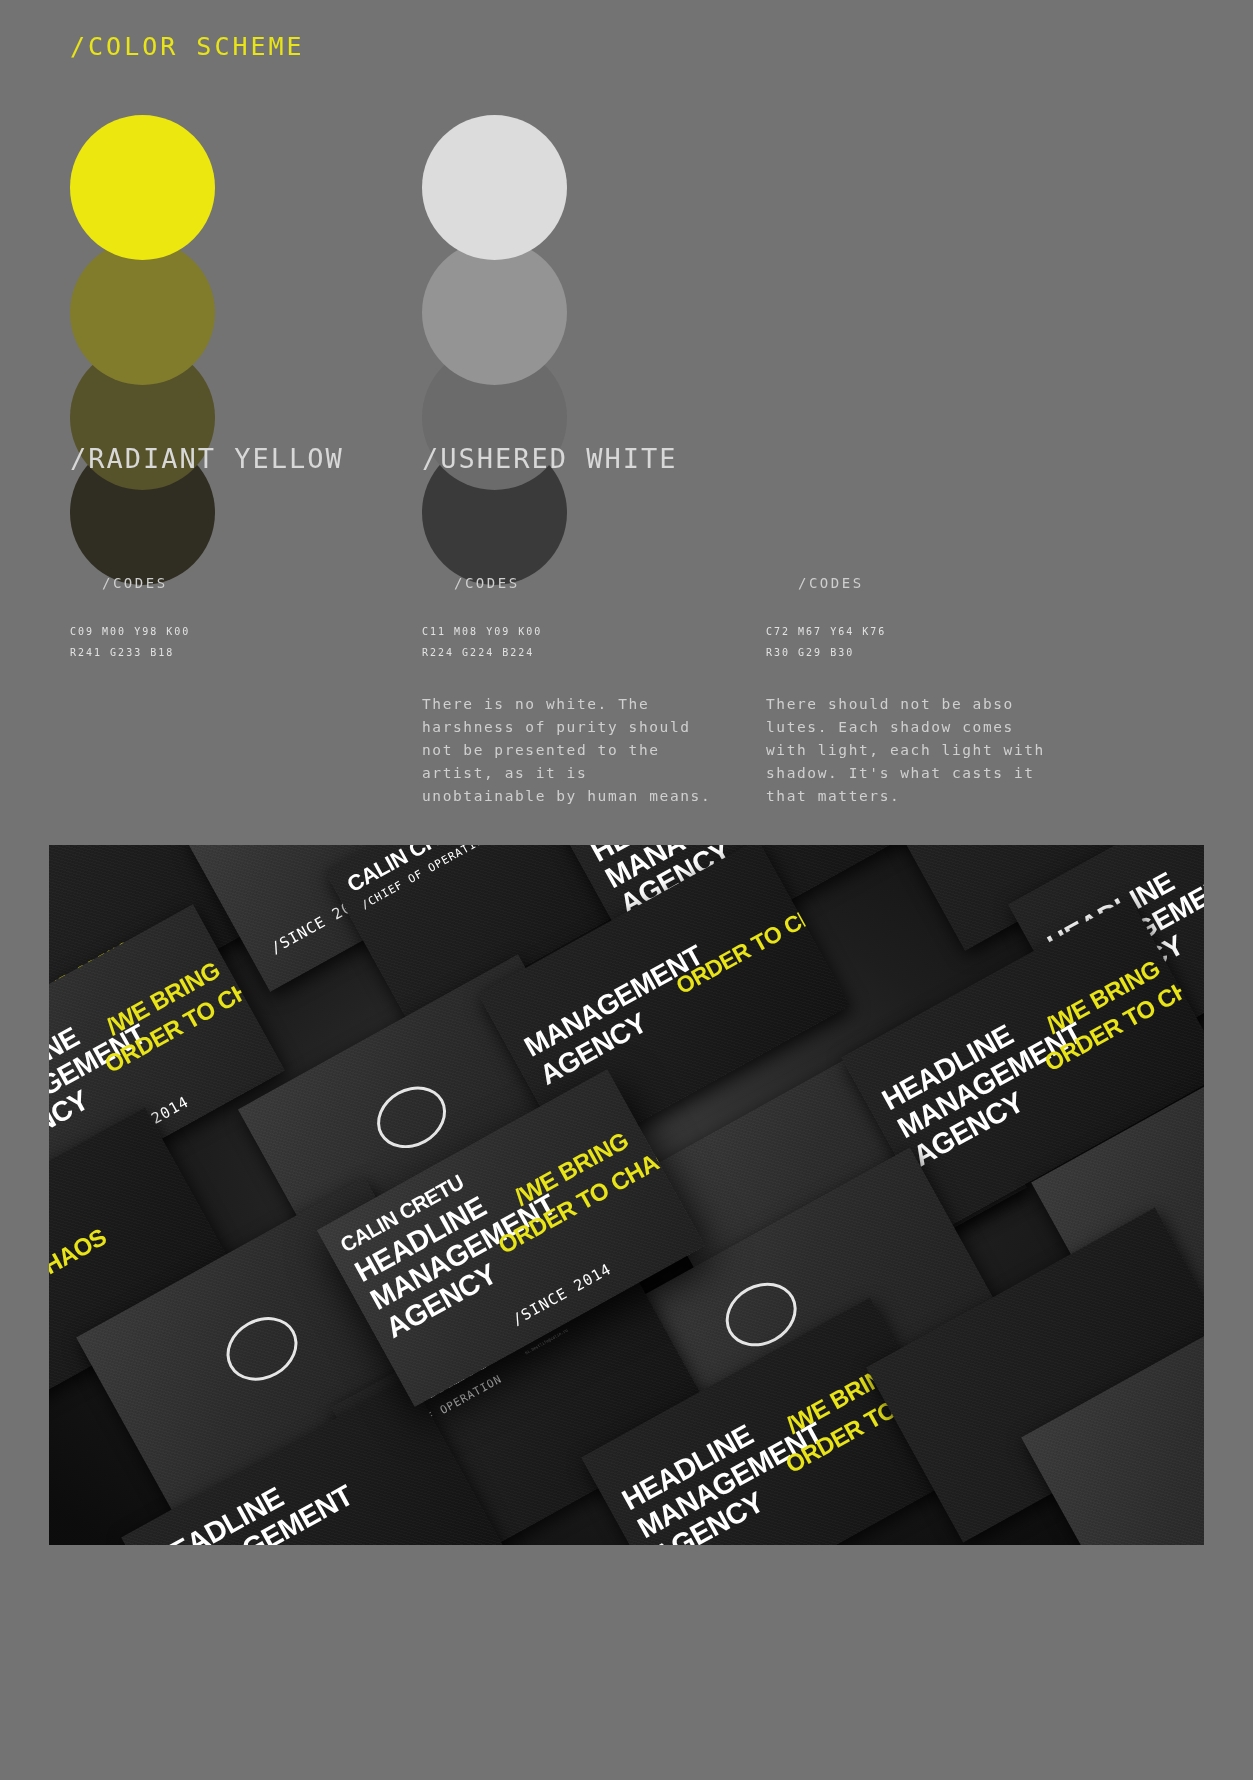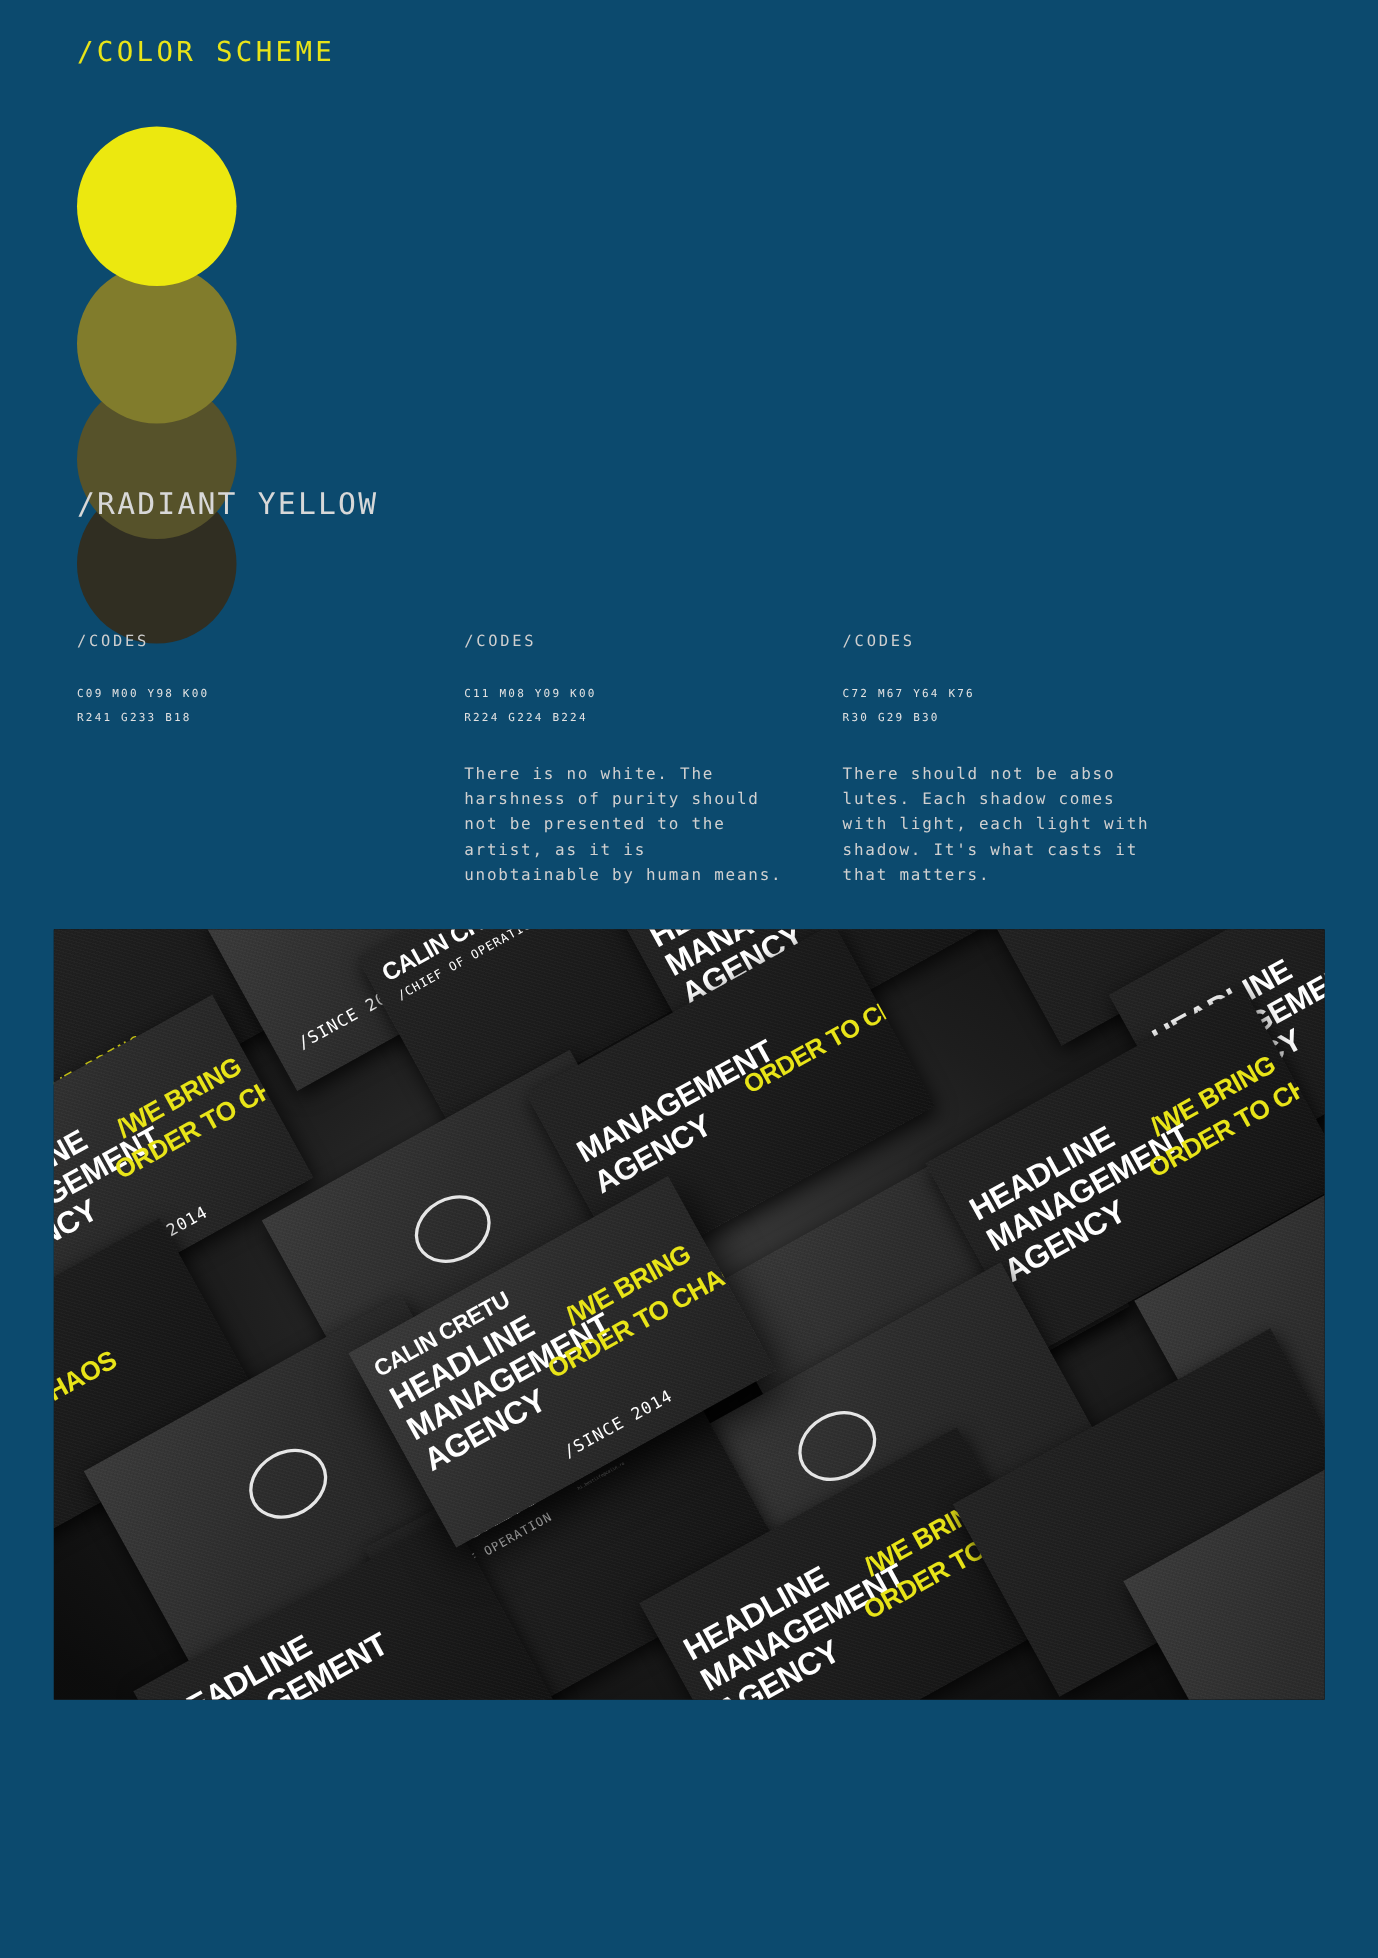--- a/index.html
+++ b/index.html
@@ -2,21 +2,21 @@
 <html><head>
 <meta charset="utf-8">
 <style>
   * { margin:0; padding:0; box-sizing:border-box; }
   html, body {
     width:1253px; height:1780px;
     background:#1e1e1e;
     font-family:"DejaVu Sans Mono", monospace;
     overflow:hidden;
   }
-  .page { position:relative; width:1253px; height:1780px; background:#0c4a6e; }
+  .page { position:relative; width:1253px; height:1780px; background:#737373; }
 
   
   .section-title {
     position:absolute; left:70px; top:32px;
     font-family:"DejaVu Sans Mono", monospace;
     font-size:25px; letter-spacing:3px; font-weight:400;
     color:#e8e418; white-space:nowrap;
   }
 
   
@@ -59,20 +59,21 @@
   .info { position:absolute; top:575px; width:1253px; height:250px; }
   .info-col { position:absolute; top:0; width:300px; }
   .i-0 { left:70px; }
   .i-1 { left:422px; }
   .i-2 { left:766px; }
 
   .codes-label {
     font-family:"DejaVu Sans Mono", monospace;
     font-size:14px; letter-spacing:2.5px; color:#cfcfcf;
     margin-bottom:30px;
+    margin-left:32px;
   }
   .code-line {
     font-family:"DejaVu Sans Mono", monospace;
     font-size:10px; letter-spacing:2px; color:#e2e2e2;
     line-height:21px;
   }
   .copy {
     margin-top:30px;
     font-family:"DejaVu Sans Mono", monospace;
     font-size:14.5px; letter-spacing:1.6px; color:#d0d0d0;
@@ -146,20 +147,27 @@
   <div class="swatches">
 
     <div class="swatch-col col-0">
       <div class="circ c-ref3"></div>
       <div class="circ c-ref2"></div>
       <div class="circ c-ref1"></div>
       <div class="circ c-main"></div>
       <div class="swatch-name">/RADIANT YELLOW</div>
     </div>
 
+    <div class="swatch-col col-1">
+      <div class="circ c-ref3"></div>
+      <div class="circ c-ref2"></div>
+      <div class="circ c-ref1"></div>
+      <div class="circ c-main"></div>
+      <div class="swatch-name">/USHERED WHITE</div>
+    </div>
 
   </div>
 
   <div class="info">
 
     <div class="info-col i-0">
       <div class="codes-label">/CODES</div>
       <div class="code-line">C09 M00 Y98 K00</div>
       <div class="code-line">R241 G233 B18</div>
     </div>

